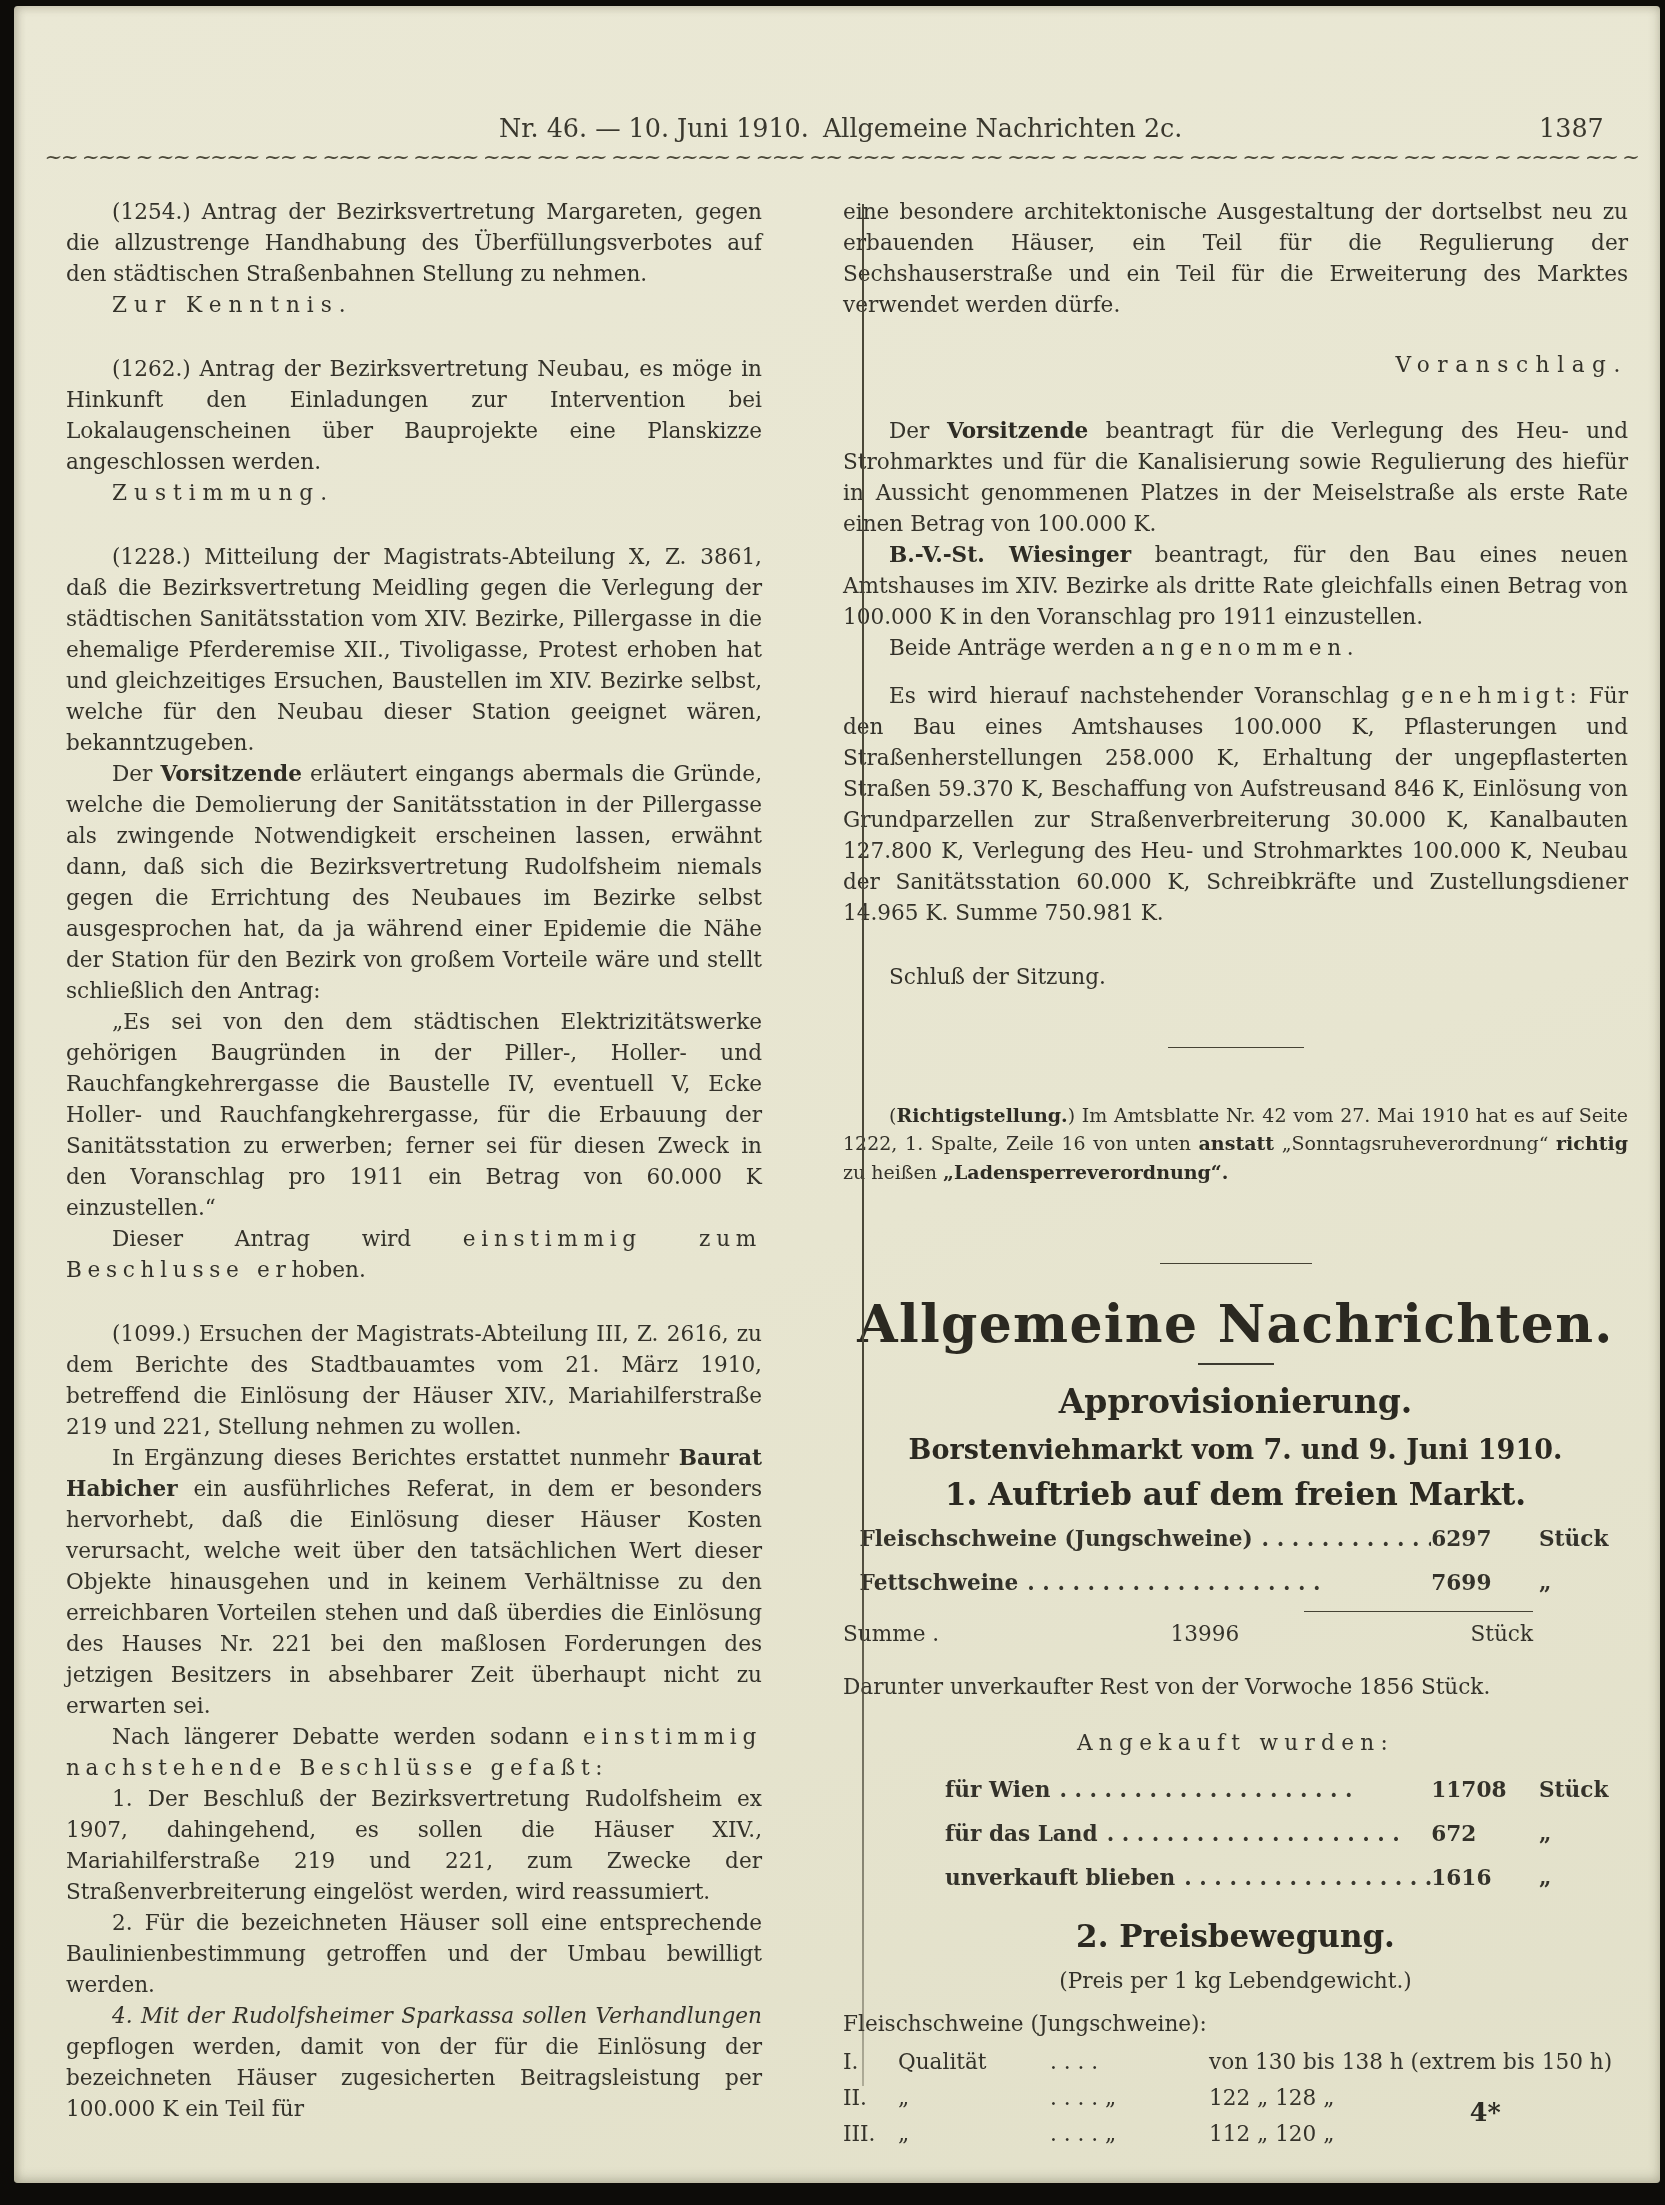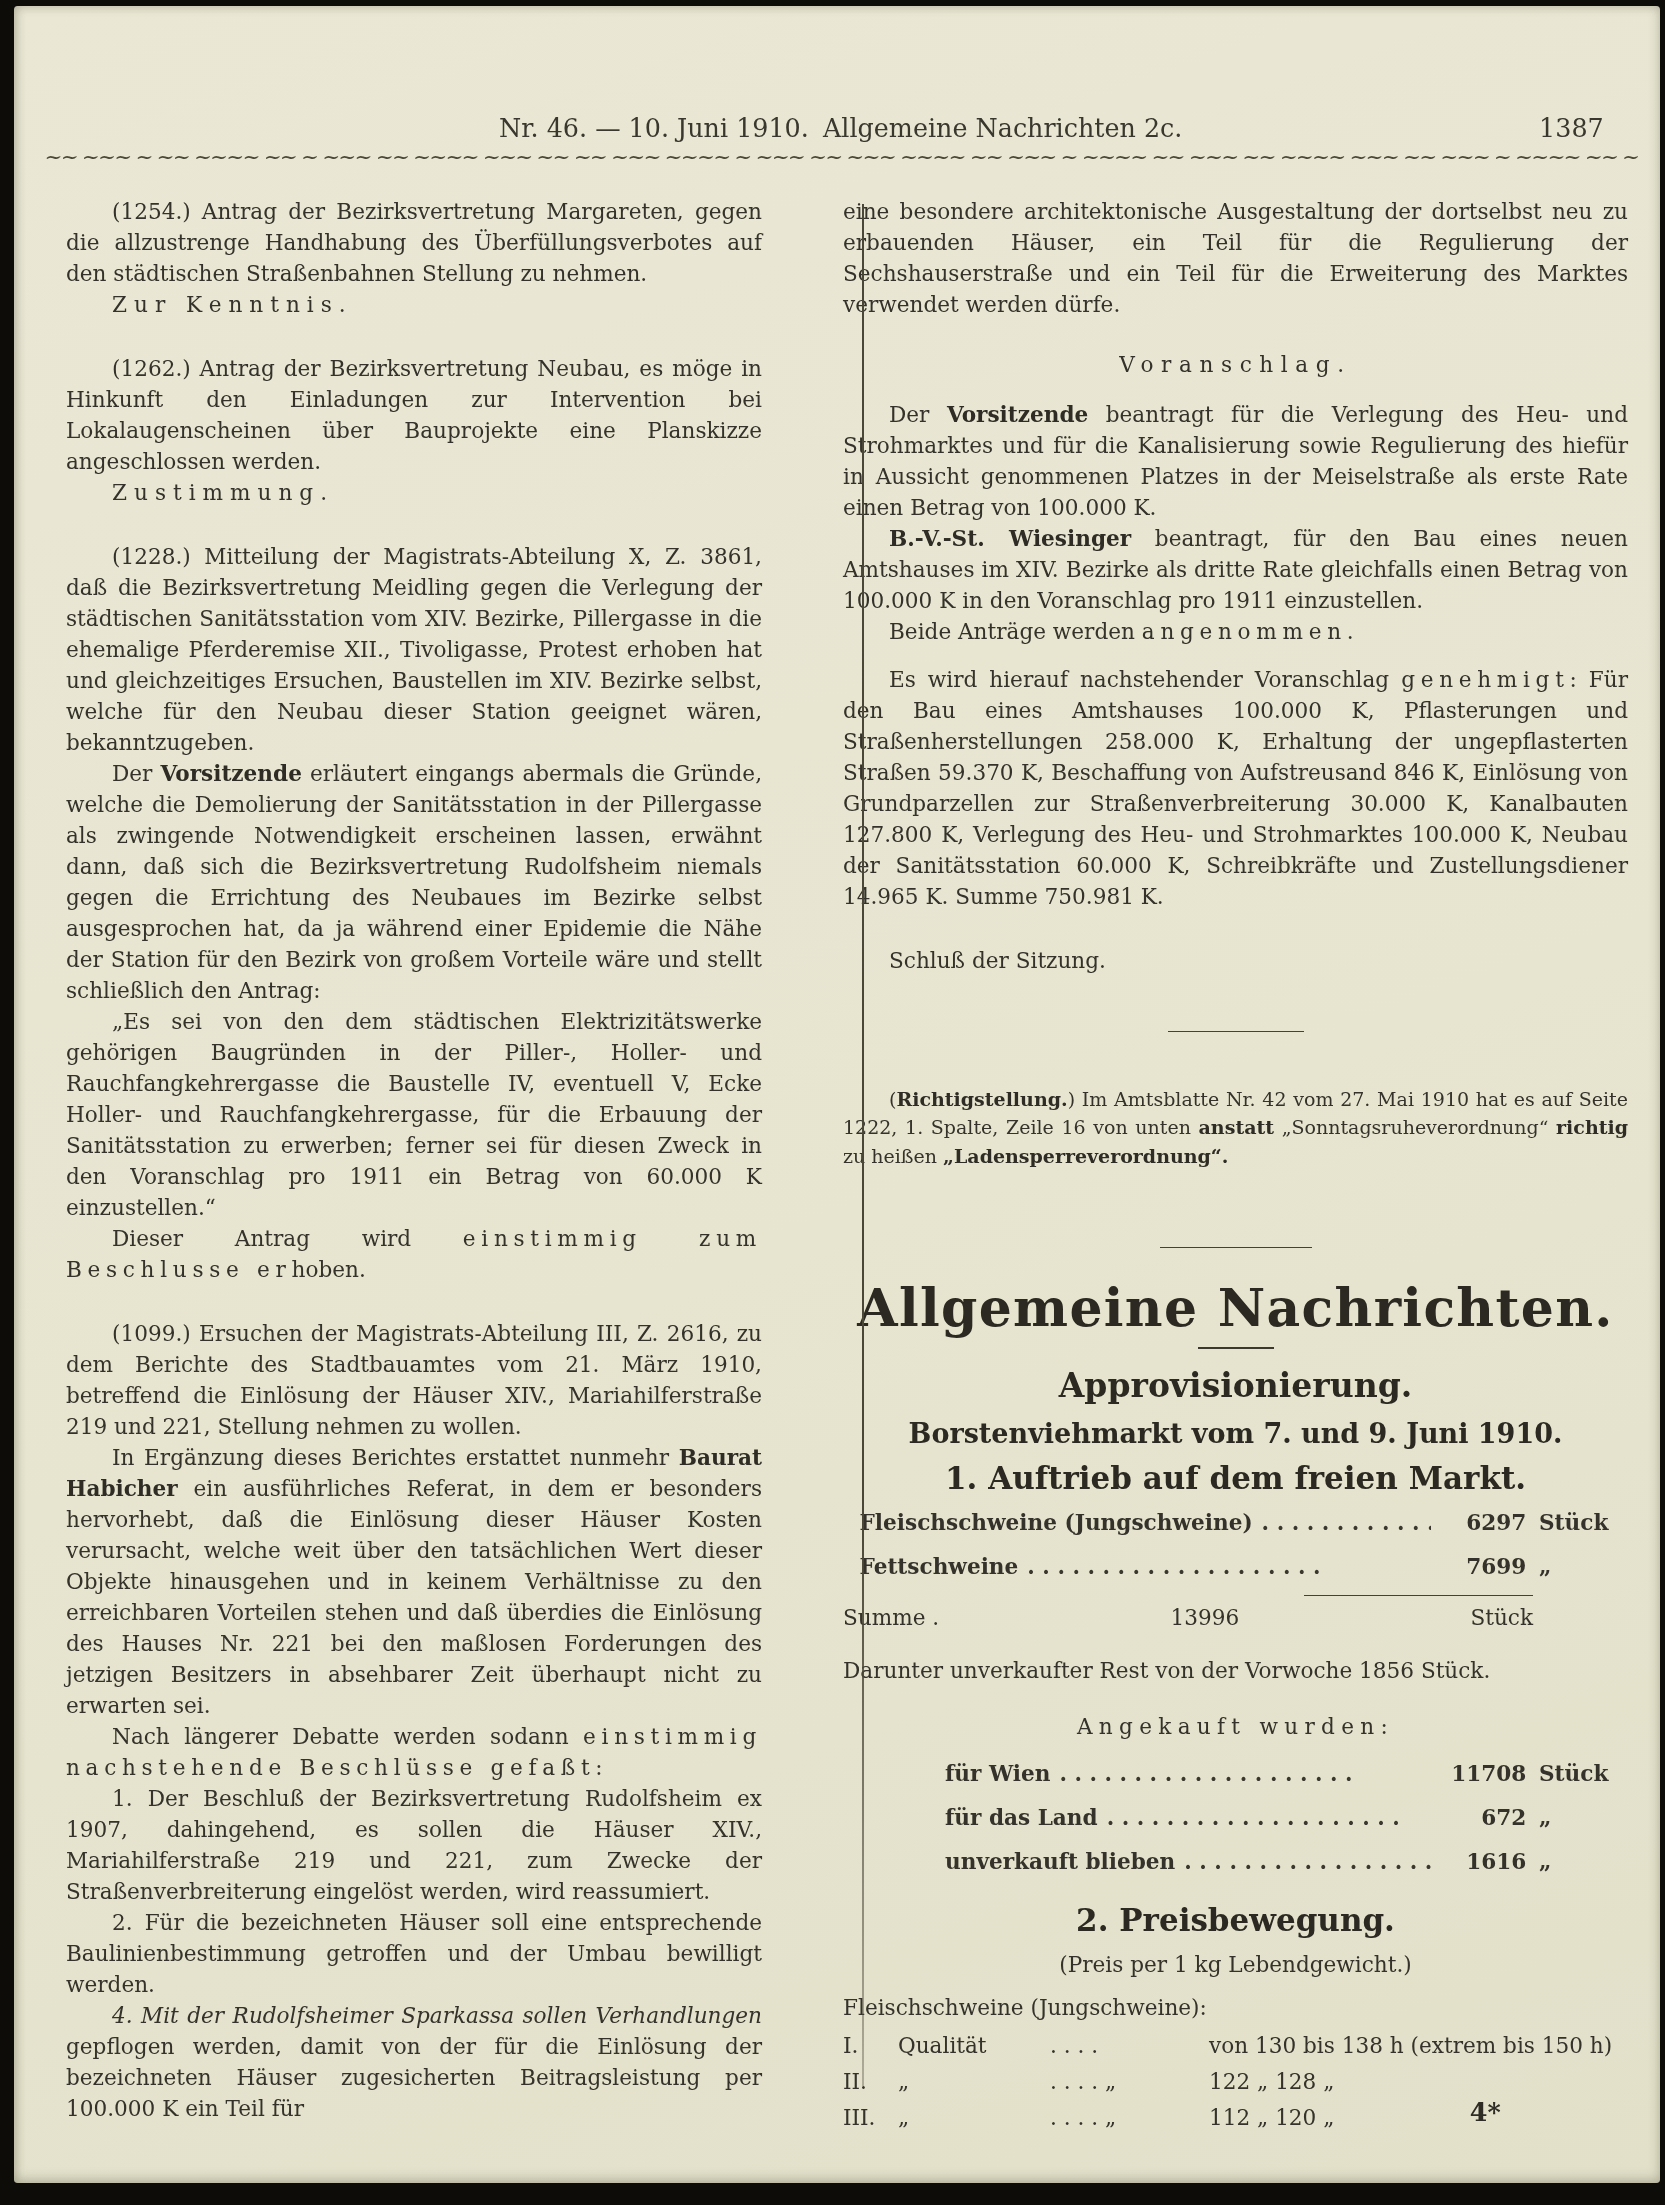--- a/index.html
+++ b/index.html
@@ -41,35 +41,35 @@
   }
   p{margin:0;text-indent:46px;}
   p.noind{text-indent:0;}
   .gap{height:33px;}
   .gap-sm{height:16.5px;}
   .sp{letter-spacing:5.7px;}
   .sp2{letter-spacing:7px;}
   b{font-weight:bold;color:#2e2c24;}
   .ital{font-style:italic;}
   .h-center{text-align:center;text-indent:0;}
-  .h-voranschlag{margin:29px 0 19px;letter-spacing:7.6px;}
+  .h-voranschlag{margin:29px 0 35px;letter-spacing:7.6px;text-align:right;}
   .schluss{margin-top:33px;}
   .rule-short{width:136px;border-top:1.9px solid #454234;margin:55px auto 53px;}
   .rule-short2{width:152px;border-top:1.9px solid #454234;margin:76px auto 44px;}
   .richtig{font-size:19px;line-height:28.6px;}
   .news-h{font-size:52px;font-weight:bold;text-align:center;color:#2b2921;margin:6.3px 0 0;letter-spacing:1.3px;}
   .rule-tiny{width:76px;border-top:2.5px solid #3c3a2f;margin:24px auto 21.6px;}
   .appro-h{font-size:33px;font-weight:bold;text-align:center;color:#2b2921;margin:0 0 16.5px;}
   .market-h{font-size:27px;font-weight:bold;text-align:center;color:#2b2921;margin:0 0 14px;}
   .sub-h{font-size:31px;font-weight:bold;text-align:center;color:#2b2921;margin:3.8px 0 12.7px;}
   .lrow{display:flex;align-items:baseline;padding-left:16.5px;margin:13px 0;font-weight:bold;}
   .lrow .lab{white-space:nowrap;}
   .lrow .dots{flex:1;overflow:hidden;white-space:nowrap;padding:0 9px;color:#3a382e;}
   .lrow .dots::after{content:" .     .     .     .     .     .     .     .     .     .     .     .     .     .     .     .     .     .     .     .";}
-  .lrow .val{min-width:95px;text-align:right;white-space:nowrap;}
+  .lrow .val{min-width:95px;white-space:nowrap;}
   .lrow .unit{width:89px;padding-left:12.7px;white-space:nowrap;}
   .ank{padding-left:102px;}
   .sum-rule{margin:6.3px 95px 6.3px auto;width:229px;border-top:1.9px solid #454234;}
   .sum-row{display:flex;justify-content:space-between;gap:31px;padding-right:95px;}
   .rest-line{text-indent:0;margin-top:21.6px;}
   .ang-h{margin:25.4px 0 16.5px;letter-spacing:6.3px;}
   .preis-sub{text-align:center;text-indent:0;margin-bottom:11.4px;}
   .preis-intro{text-indent:19px;margin-bottom:7.6px;}
   .prow{display:flex;align-items:baseline;margin:5.1px 0;white-space:nowrap;}
   .prow .num{width:55px;}

